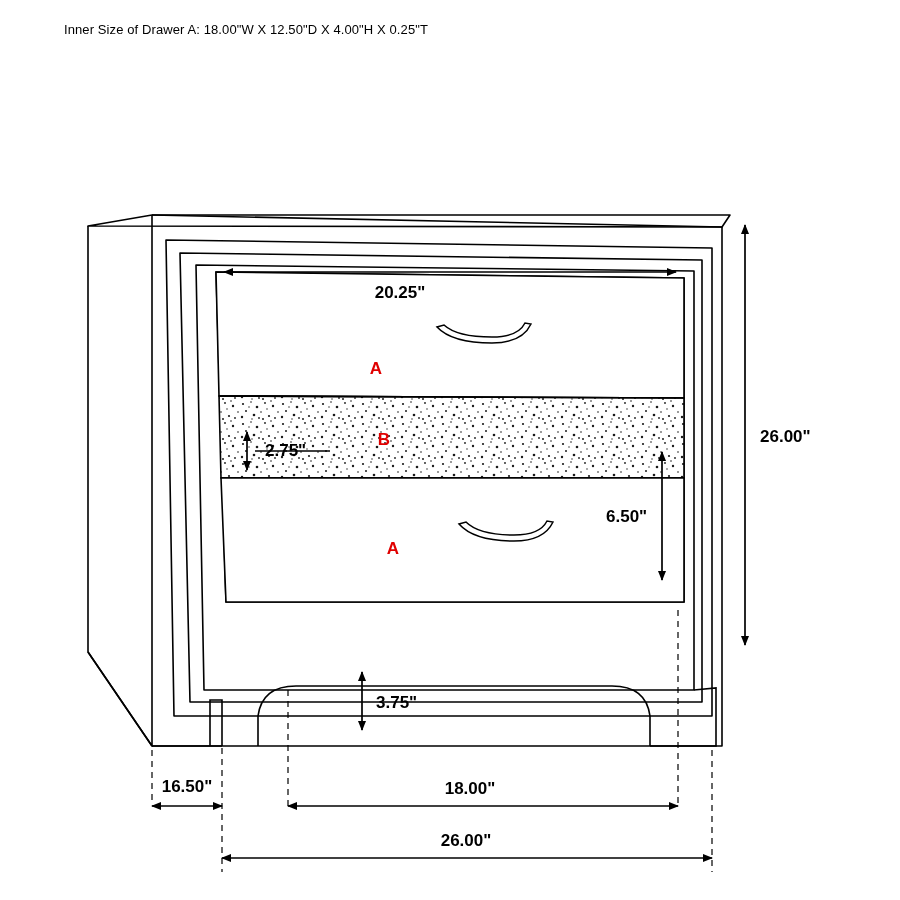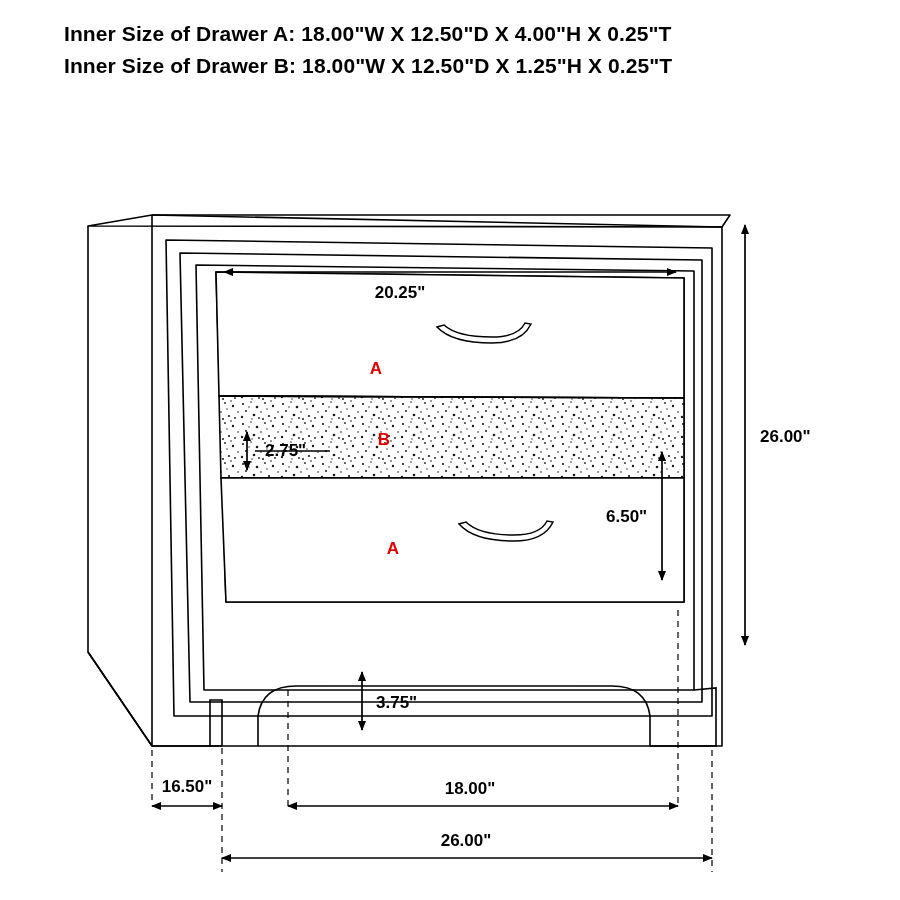--- a/index.html
+++ b/index.html
@@ -16,22 +16,22 @@
     overflow: hidden;
   }
   #stage {
     position: relative;
     width: 900px;
     height: 900px;
   }
   .spec-line {
     position: absolute;
     left: 64px;
-    font-size: 21px;
-    font-weight: bold;
+    font-size: 13px;
+    font-weight: normal;
     letter-spacing: 0.1px;
     white-space: nowrap;
   }
   #spec-a { top: 22px; }
   #spec-b { top: 54px; }
 
   svg#drawing {
     position: absolute;
     left: 0;
     top: 0;
@@ -50,21 +50,20 @@
     font-weight: bold;
     fill: #e00000;
   }
 </style>
 </head>
 <body>
 
 <div id="stage">
 
   <div class="spec-line" id="spec-a">Inner Size of Drawer A: 18.00"W X 12.50"D X 4.00"H X 0.25"T</div>
-  <div class="spec-line" id="spec-b">Inner Size of Drawer B: 18.00"W X 12.50"D X 1.25"H X 0.25"T</div>
 
   <svg id="drawing" viewBox="0 0 900 900">
     <defs>
       <marker id="arrowEnd" markerWidth="10" markerHeight="8" refX="9" refY="4" orient="auto" markerUnits="userSpaceOnUse">
         <path d="M0,0 L10,4 L0,8 z" fill="#000"></path>
       </marker>
       <marker id="arrowStart" markerWidth="10" markerHeight="8" refX="1" refY="4" orient="auto" markerUnits="userSpaceOnUse">
         <path d="M10,0 L0,4 L10,8 z" fill="#000"></path>
       </marker>
       <pattern id="speckle" x="0" y="0" width="40" height="20" patternUnits="userSpaceOnUse">

